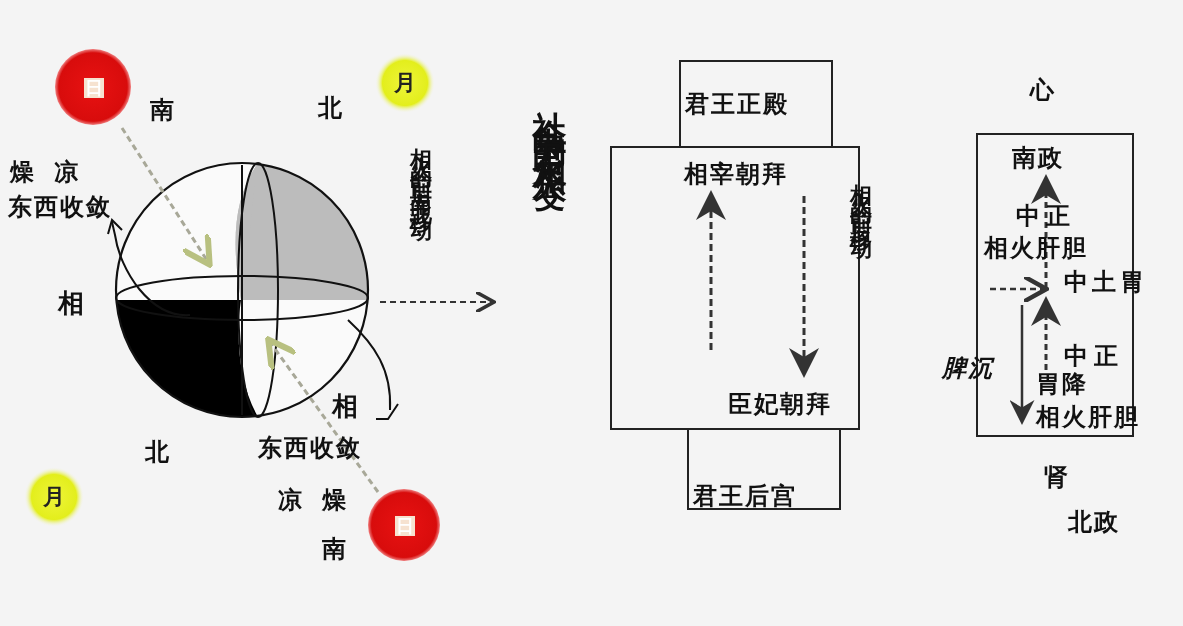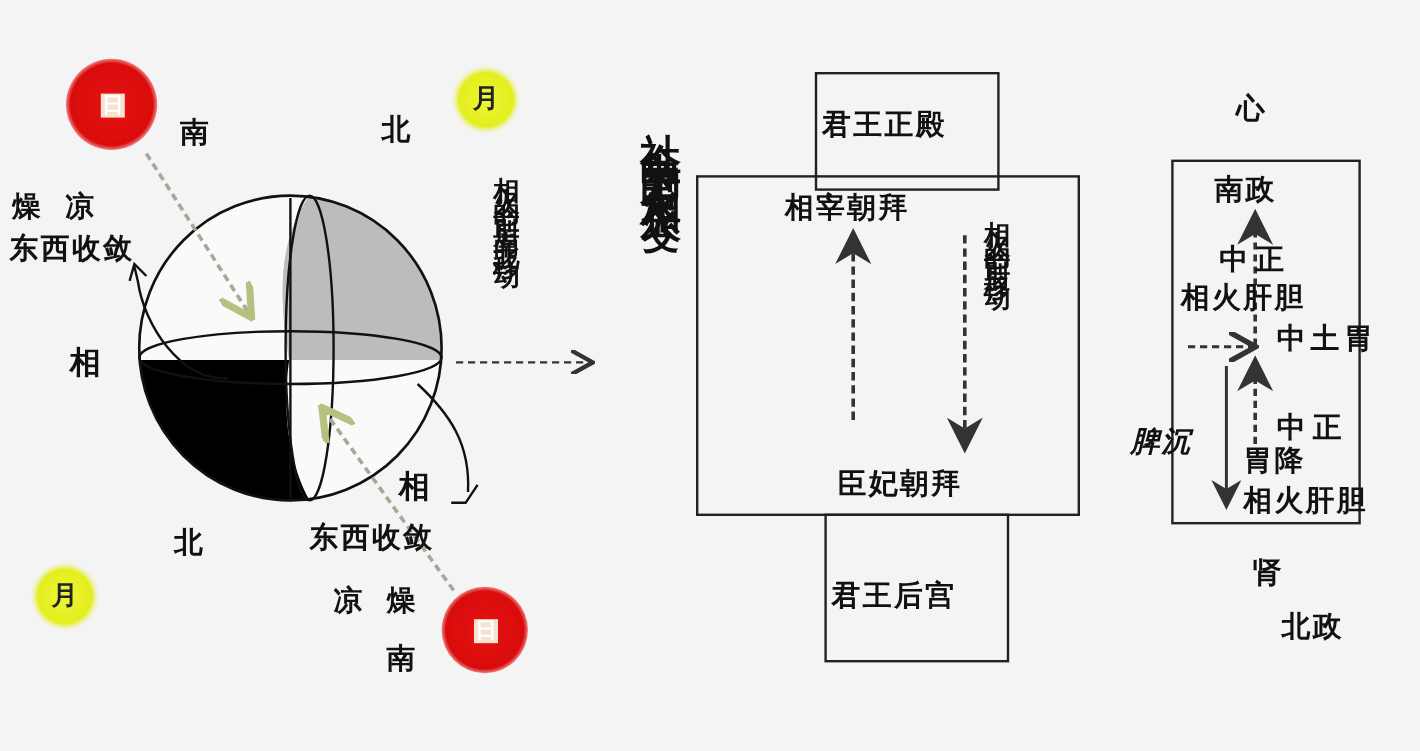--- a/index.html
+++ b/index.html
@@ -108,29 +108,29 @@
 <span class="lbl s26" style="left:58px;top:290px;">相</span>
 <span class="lbl s26" style="left:332px;top:393px;">相</span>
 <span class="lbl s24" style="left:145px;top:440px;">北</span>
 <span class="lbl s24" style="left:258px;top:436px;">东西收敛</span>
 <span class="lbl s24" style="left:278px;top:488px;letter-spacing:6px;">凉 燥</span>
 <span class="lbl s24" style="left:322px;top:537px;">南</span>
 <span class="lbl s22 v" style="left:410px;top:130px;letter-spacing:9px;">相火的前后南北移动</span>
 
 <span class="lbl s34 v" style="left:533px;top:84px;">社会中的君火相火变</span>
 
-<div class="box" style="left:679px;top:60px;width:154px;height:99px;">
+<div class="box" style="left:679px;top:60px;width:154px;height:88px;">
   <span class="lbl s24" style="left:4px;top:30px;">君王正殿</span>
 </div>
-<div class="box" style="left:580px;top:146px;width:320px;height:284px;font-family:Liberation Serif, serif;">
+<div class="box" style="left:610px;top:146px;width:250px;height:284px;">
   <span class="lbl s24" style="left:72px;top:14px;">相宰朝拜</span>
   <span class="lbl s24" style="left:84px;top:244px;margin-left:32px;">臣妃朝拜</span>
   <span class="lbl s22 v" style="left:238px;top:18px;letter-spacing:9px;">相火的前后移动</span>
 </div>
-<div class="box" style="left:687px;top:428px;width:154px;height:124px;">
+<div class="box" style="left:687px;top:428px;width:154px;height:82px;">
   <span class="lbl s24" style="left:4px;top:54px;">君王后宫</span>
 </div>
 
 <span class="lbl s24" style="left:1030px;top:78px;">心</span>
 <div class="box" style="left:976px;top:133px;width:158px;height:304px;"></div>
 <span class="lbl s24" style="left:1012px;top:146px;">南政</span>
 <span class="lbl s24" style="left:1016px;top:204px;letter-spacing:6px;">中正</span>
 <span class="lbl s24" style="left:984px;top:236px;">相火肝胆</span>
 <span class="lbl s24" style="left:1064px;top:270px;letter-spacing:4px;">中土胃</span>
 <span class="lbl s24" style="left:1064px;top:344px;letter-spacing:6px;">中正</span>

